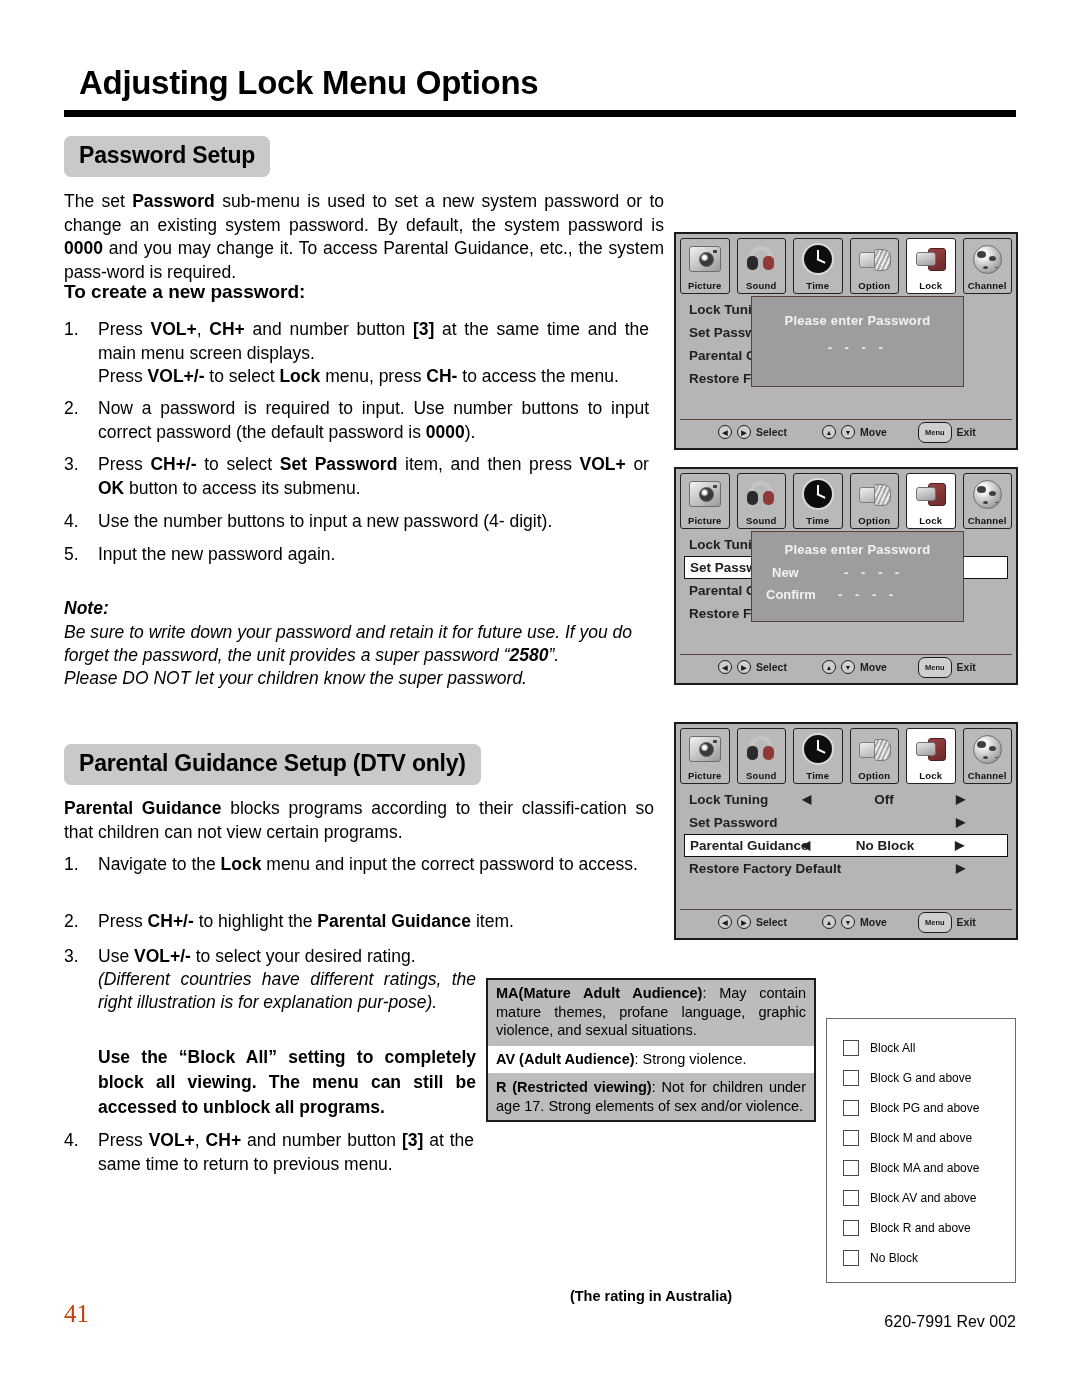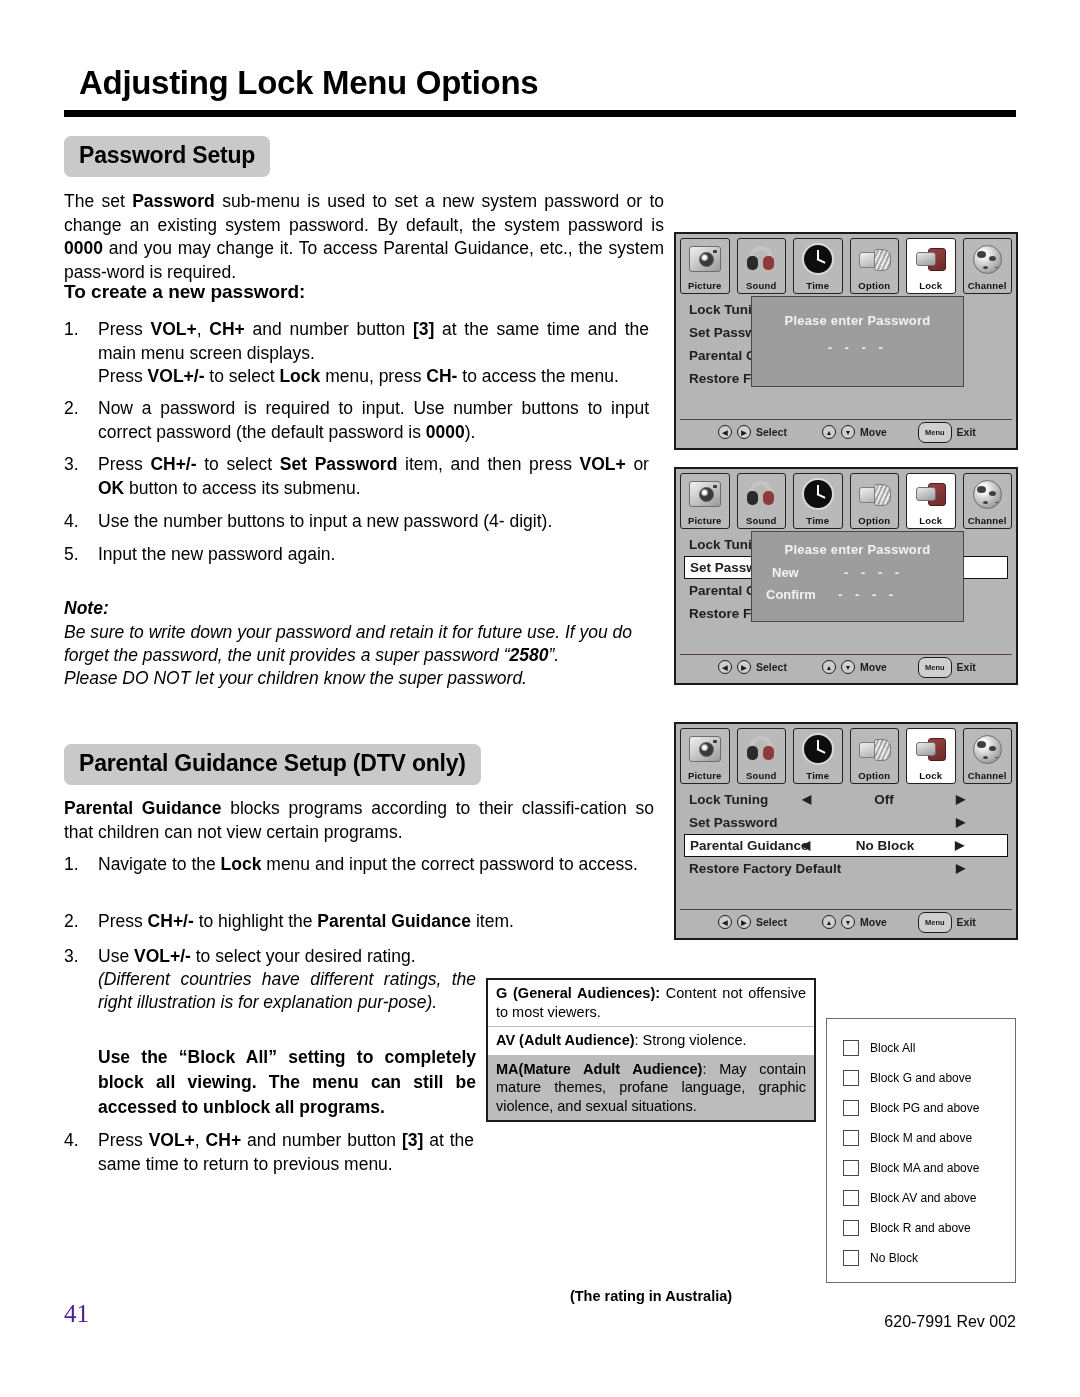--- a/index.html
+++ b/index.html
@@ -323,21 +323,21 @@
     flex: none;
   }
 
   
   .page-number {
     position: absolute;
     left: 64px;
     top: 1300px;
     font-family: "Liberation Serif", serif;
     font-size: 25px;
-    color: #4c1d95;
+    color: #c2410c;
   }
   .doc-code {
     position: absolute;
     right: 64px;
     top: 1313px;
     font-size: 16px;
   }
 </style>
 </head>
 <body>
@@ -630,23 +630,23 @@
       <span>Move</span>
     </span>
     <span class="grp g3">
       <span class="keypill">Menu</span>
       <span>Exit</span>
     </span>
   </div>
 </div>
 
 <div class="ratings">
-  <div class="rating-row"><b>G  (General  Audiences): </b><span>Content not offensive to most viewers.</span></div>
+  <div class="rating-row shade"><b>MA(Mature Adult Audience)</b><span>: May contain mature themes, profane language, graphic violence, and sexual situations.</span></div>
   <div class="rating-row"><b>AV (Adult Audience)</b><span>: Strong violence.</span></div>
-  <div class="rating-row shade"><b>MA(Mature Adult Audience)</b><span>: May contain mature themes, profane language, graphic violence, and sexual situations.</span></div>
+  <div class="rating-row shade"><b>R  (Restricted  viewing)</b><span>: Not for children under age 17. Strong elements of sex and/or violence.</span></div>
 </div>
 <div class="ratings-caption">(The rating in Australia)</div>
 
 <div class="checklist">
   <div class="check-item">
       <span class="check-box"></span>
       <span>Block All</span>
     </div>
   <div class="check-item">
       <span class="check-box"></span>

